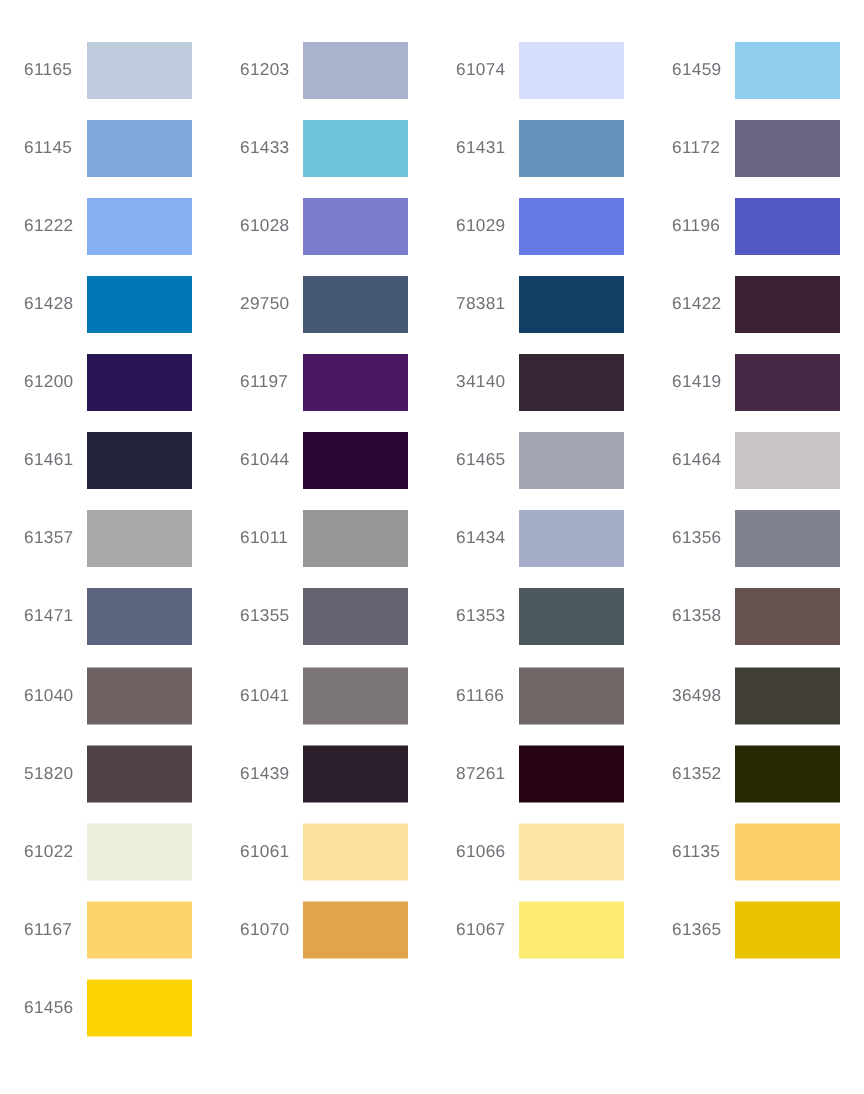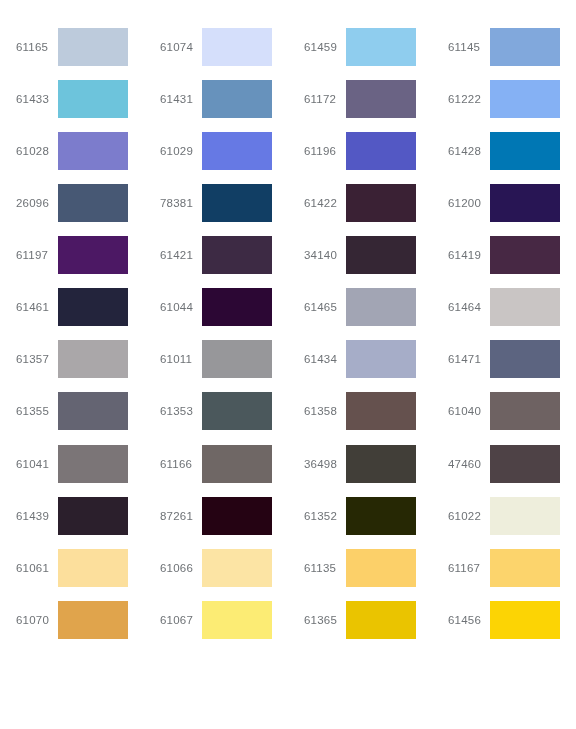--- a/index.html
+++ b/index.html
@@ -47,20 +47,24 @@
 </style>
 </head>
 <body style="background-color: rgb(255, 255, 255);">
 
 <div id="swatch-grid">
     <div class="swatch-cell">
       <span class="swatch-label">61165</span>
       <span class="swatch-chip" style="background-color: rgb(189, 203, 220);"></span>
     </div>
     <div class="swatch-cell">
+      <span class="swatch-label">61203</span>
+      <span class="swatch-chip" style="background-color: rgb(170, 178, 205);"></span>
+    </div>
+    <div class="swatch-cell">
       <span class="swatch-label">61074</span>
       <span class="swatch-chip" style="background-color: rgb(213, 223, 251);"></span>
     </div>
     <div class="swatch-cell">
       <span class="swatch-label">61459</span>
       <span class="swatch-chip" style="background-color: rgb(143, 205, 238);"></span>
     </div>
     <div class="swatch-cell">
       <span class="swatch-label">61145</span>
       <span class="swatch-chip" style="background-color: rgb(129, 168, 220);"></span>
@@ -91,44 +95,40 @@
     </div>
     <div class="swatch-cell">
       <span class="swatch-label">61196</span>
       <span class="swatch-chip" style="background-color: rgb(83, 88, 196);"></span>
     </div>
     <div class="swatch-cell">
       <span class="swatch-label">61428</span>
       <span class="swatch-chip" style="background-color: rgb(0, 119, 180);"></span>
     </div>
     <div class="swatch-cell">
-      <span class="swatch-label">26096</span>
+      <span class="swatch-label">29750</span>
       <span class="swatch-chip" style="background-color: rgb(71, 88, 116);"></span>
     </div>
     <div class="swatch-cell">
       <span class="swatch-label">78381</span>
       <span class="swatch-chip" style="background-color: rgb(17, 62, 100);"></span>
     </div>
     <div class="swatch-cell">
       <span class="swatch-label">61422</span>
       <span class="swatch-chip" style="background-color: rgb(58, 33, 52);"></span>
     </div>
     <div class="swatch-cell">
       <span class="swatch-label">61200</span>
       <span class="swatch-chip" style="background-color: rgb(40, 21, 84);"></span>
     </div>
     <div class="swatch-cell">
       <span class="swatch-label">61197</span>
       <span class="swatch-chip" style="background-color: rgb(76, 24, 100);"></span>
     </div>
     <div class="swatch-cell">
-      <span class="swatch-label">61421</span>
-      <span class="swatch-chip" style="background-color: rgb(61, 42, 68);"></span>
-    </div>
-    <div class="swatch-cell">
       <span class="swatch-label">34140</span>
       <span class="swatch-chip" style="background-color: rgb(53, 38, 52);"></span>
     </div>
     <div class="swatch-cell">
       <span class="swatch-label">61419</span>
       <span class="swatch-chip" style="background-color: rgb(71, 40, 68);"></span>
     </div>
     <div class="swatch-cell">
       <span class="swatch-label">61461</span>
       <span class="swatch-chip" style="background-color: rgb(35, 36, 60);"></span>
@@ -151,20 +151,24 @@
     </div>
     <div class="swatch-cell">
       <span class="swatch-label">61011</span>
       <span class="swatch-chip" style="background-color: rgb(151, 151, 154);"></span>
     </div>
     <div class="swatch-cell">
       <span class="swatch-label">61434</span>
       <span class="swatch-chip" style="background-color: rgb(166, 173, 200);"></span>
     </div>
     <div class="swatch-cell">
+      <span class="swatch-label">61356</span>
+      <span class="swatch-chip" style="background-color: rgb(128, 131, 143);"></span>
+    </div>
+    <div class="swatch-cell">
       <span class="swatch-label">61471</span>
       <span class="swatch-chip" style="background-color: rgb(92, 100, 128);"></span>
     </div>
     <div class="swatch-cell">
       <span class="swatch-label">61355</span>
       <span class="swatch-chip" style="background-color: rgb(100, 100, 114);"></span>
     </div>
     <div class="swatch-cell">
       <span class="swatch-label">61353</span>
       <span class="swatch-chip" style="background-color: rgb(75, 88, 92);"></span>
@@ -183,21 +187,21 @@
     </div>
     <div class="swatch-cell">
       <span class="swatch-label">61166</span>
       <span class="swatch-chip" style="background-color: rgb(111, 103, 101);"></span>
     </div>
     <div class="swatch-cell">
       <span class="swatch-label">36498</span>
       <span class="swatch-chip" style="background-color: rgb(65, 62, 56);"></span>
     </div>
     <div class="swatch-cell">
-      <span class="swatch-label">47460</span>
+      <span class="swatch-label">51820</span>
       <span class="swatch-chip" style="background-color: rgb(78, 66, 70);"></span>
     </div>
     <div class="swatch-cell">
       <span class="swatch-label">61439</span>
       <span class="swatch-chip" style="background-color: rgb(43, 31, 44);"></span>
     </div>
     <div class="swatch-cell">
       <span class="swatch-label">87261</span>
       <span class="swatch-chip" style="background-color: rgb(37, 3, 19);"></span>
     </div>

